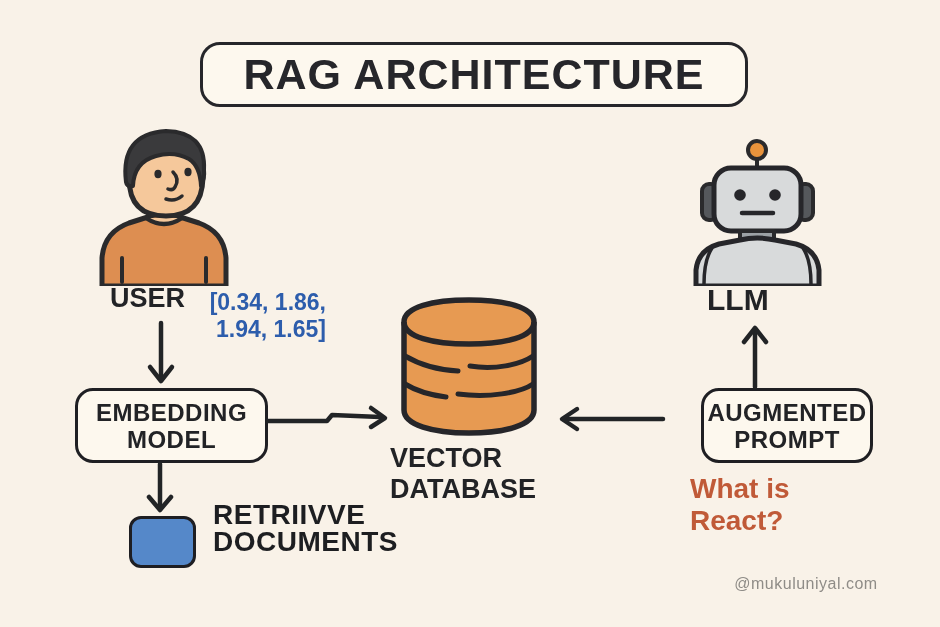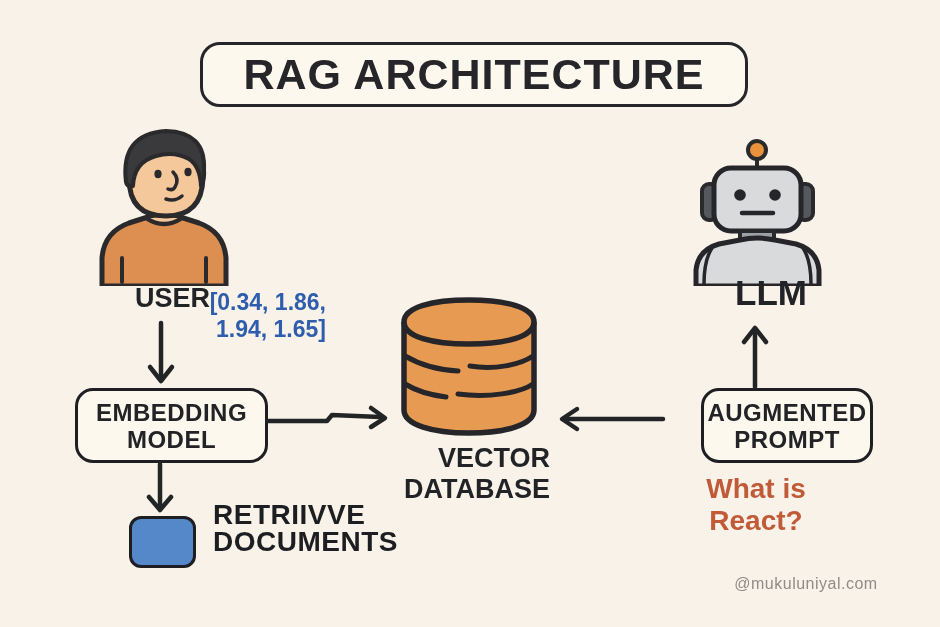--- a/index.html
+++ b/index.html
@@ -35,37 +35,37 @@
     text-align: center;
   }
   .node-box span {
     font-size: 24px; font-weight: bold; color: #222326; line-height: 27px;
     letter-spacing: 0.5px;
   }
   .embedding-box { left: 75px; top: 388px; width: 193px; height: 75px; }
   .augmented-box { left: 665px; top: 388px; width: 172px; height: 75px; margin-left: 36px; }
 
   
-  .caps-label { font-weight: bold; color: #222326; text-align: right; }
+  .caps-label { font-weight: bold; color: #222326; text-align: left; }
   .user-label   { left: 110px; top: 283px; width: 100px; font-size: 27px; }
-  .llm-label    { left: 707px; top: 273px; width: 100px; font-size: 35px; }
+  .llm-label    { left: 707px; top: 283px; width: 100px; font-size: 30px; }
   .vector-db-label { left: 390px; top: 443px; width: 160px; font-size: 27px; line-height: 31px; }
   .retrieve-label {
     left: 213px; top: 501px; width: 180px;
     font-size: 28px; font-weight: bold; color: #1d1e21;
     line-height: 27px; text-align: left; letter-spacing: 0.5px;
   }
   .vector-values {
     left: 198px; top: 289px; width: 128px;
     font-size: 23px; font-weight: bold; color: #2d5dac;
     line-height: 27px; text-align: right;
   }
   .what-is-react {
-    left: 656px; top: 473px; width: 200px;
-    font-size: 28px; font-weight: bold; color: #c05a38; text-align: center;
+    left: 690px; top: 473px; width: 200px;
+    font-size: 28px; font-weight: bold; color: #c05a38; 
   }
   .watermark {
     left: 700px; top: 575px; width: 212px;
     font-size: 16px; color: #8f8c87; text-align: center; letter-spacing: 0.5px;
   }
 
   
   .doc-box {
     left: 129px; top: 516px; width: 67px; height: 52px;
     background: #5588c9; border: 3.5px solid #1e1e22; border-radius: 12px;

